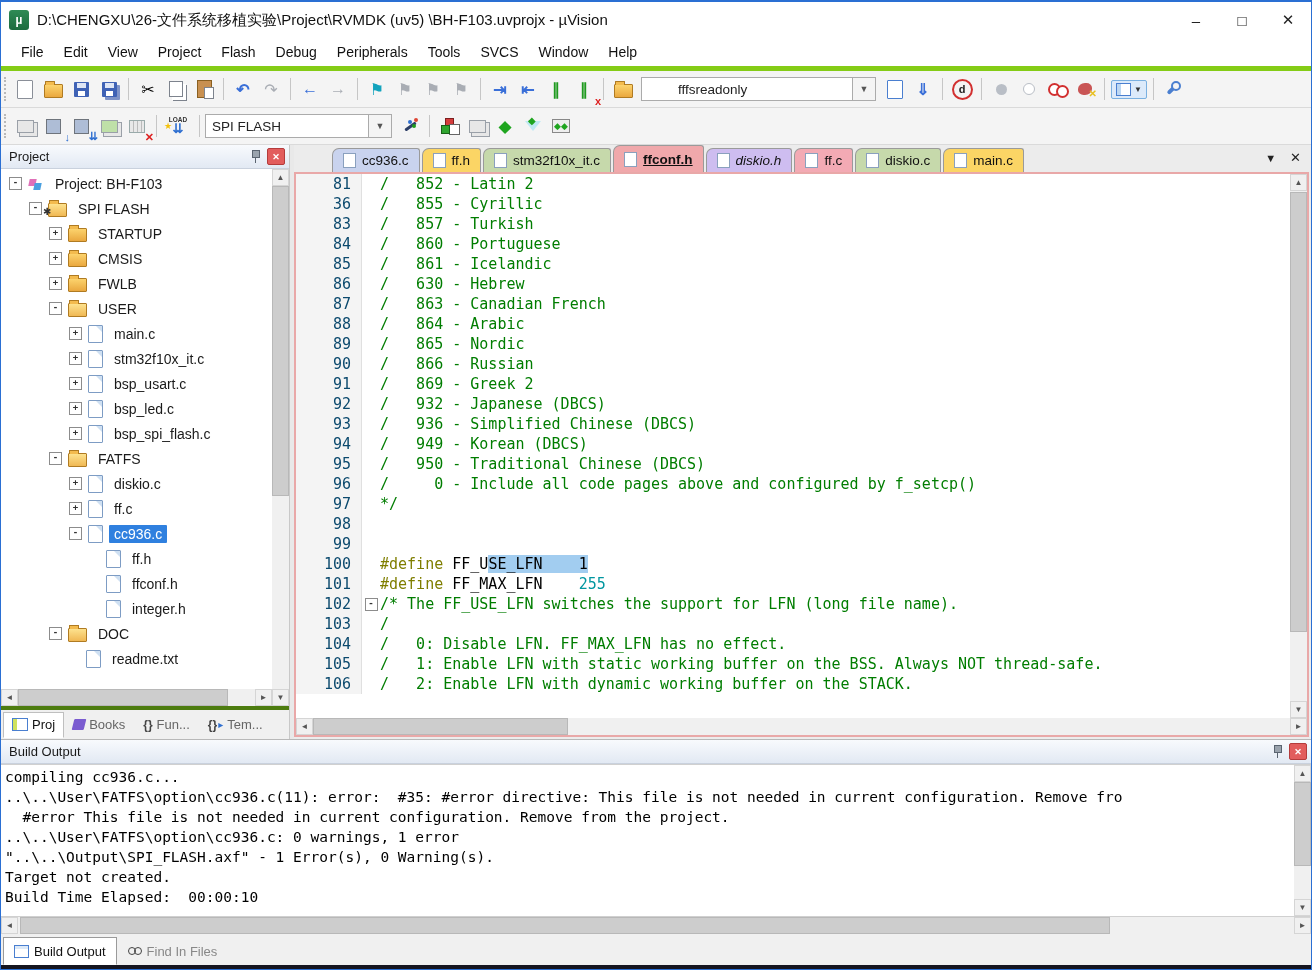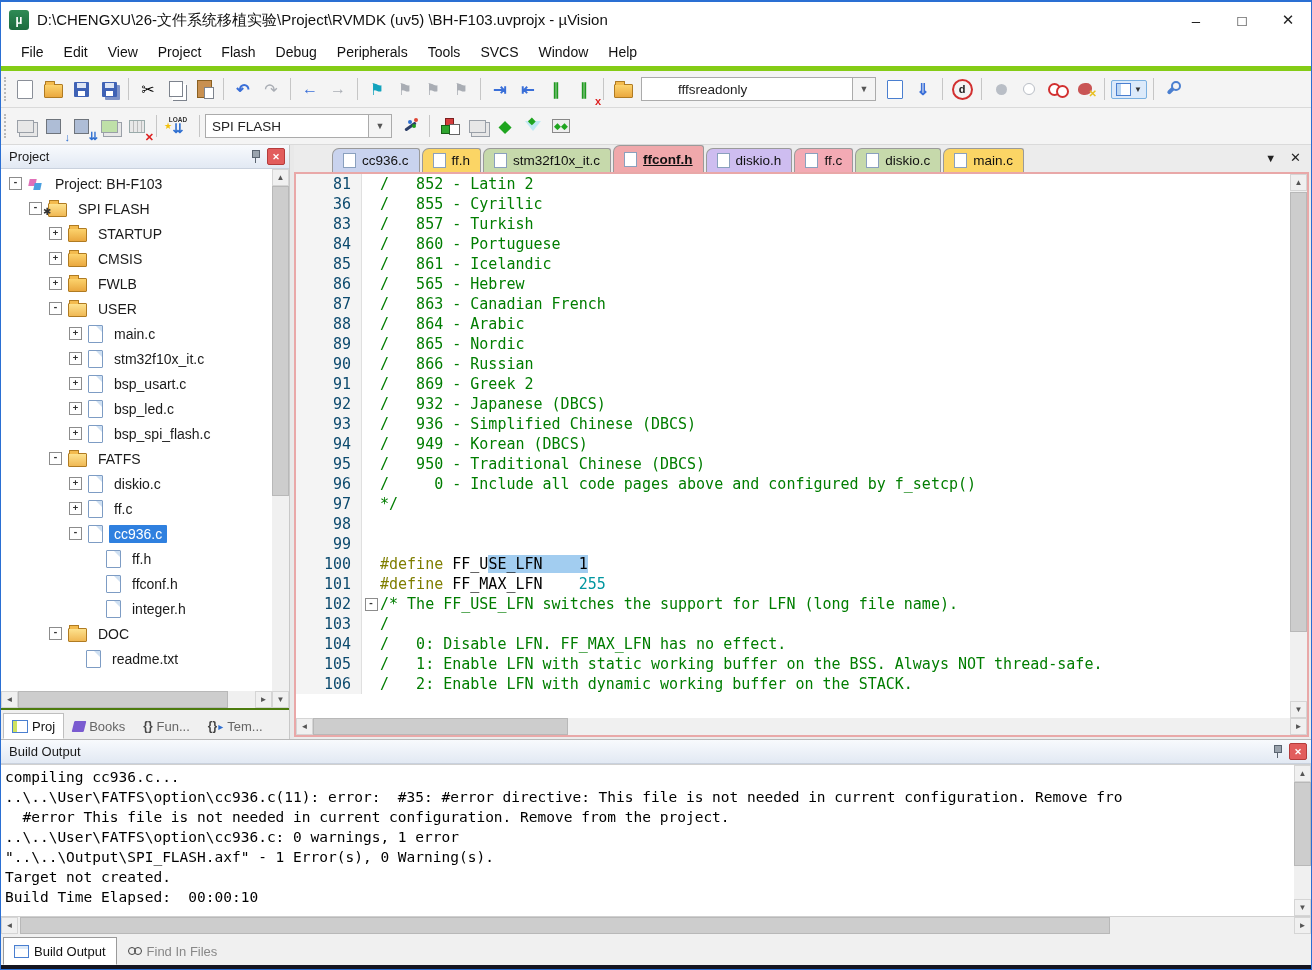--- a/index.html
+++ b/index.html
@@ -95,21 +95,21 @@
   .i-project{width:16px;height:14px;position:relative;}
   .i-project::before{content:"";position:absolute;left:1px;top:2px;width:7px;height:7px;background:#e070b8;transform:skewX(-12deg);}
   .i-project::after{content:"";position:absolute;left:6px;top:6px;width:7px;height:7px;background:#4aa0e0;transform:skewX(-12deg);}
   
   .sb-btn{width:17px;height:17px;background:#f0f0f0;border:1px solid #d5d5d5;display:flex;align-items:center;justify-content:center;font-size:8px;color:#555;box-sizing:border-box;flex:0 0 auto;}
   .vsb{position:absolute;top:0;right:0;bottom:0;width:17px;background:#f0f0f0;}
   .vsb .thumb{position:absolute;left:0;width:17px;background:#cdcdcd;border:1px solid #b8b8b8;box-sizing:border-box;}
   .hsb-row{height:17px;display:flex;background:#f0f0f0;flex:0 0 auto;}
   .hsb-track{flex:1;position:relative;background:#f0f0f0;}
   .hsb-track .thumb{position:absolute;top:0;height:17px;background:#cdcdcd;border:1px solid #b8b8b8;box-sizing:border-box;}
-  .ptabs{height:29px;background:#f0f0f0;border-top:2px solid #4d7c0f;display:flex;align-items:flex-end;padding-left:2px;flex:0 0 auto;}
+  .ptabs{height:29px;background:#f0f0f0;border-top:4px solid #4d7c0f;display:flex;align-items:center;padding-left:2px;flex:0 0 auto;}
   .ptab{height:24px;display:flex;align-items:center;gap:4px;padding:0 8px;font-size:13px;color:#666;border:1px solid transparent;}
   .ptab.active{background:#fff;border-color:#bfbfbf;border-bottom-color:#fff;color:#111;}
   .ptab .tbl{width:14px;height:11px;border:1px solid #4a7fd0;background:linear-gradient(90deg,#cfe25f 0 4px,#fff 4px);}
   .ptab .book{width:12px;height:11px;background:#7a5bd0;transform:skewX(-14deg);border-radius:1px;}
   .ptab .brc{color:#444;font-weight:bold;font-size:12px;}
   .ptab .arrowb{color:#2f6fd0;font-size:10px;margin-left:-3px;}
   .split{width:4px;background:#e9e9e9;flex:0 0 auto;}
   
   .ed{flex:1 1 auto;display:flex;flex-direction:column;min-width:0;background:#ececec;}
   .tabbar{height:27px;display:flex;align-items:flex-end;padding-left:38px;background:#ececec;flex:0 0 auto;position:relative;}
@@ -465,21 +465,21 @@
               <span class="t">ff.h</span>
             </span>
             <span class="etab" style="background: rgb(198, 217, 171);">
               <span class="pg"></span>
               <span class="t">stm32f10x_it.c</span>
             </span>
             <span class="etab active" style="background: rgb(240, 168, 171);">
               <span class="pg"></span>
               <span class="t">ffconf.h</span>
             </span>
-            <span class="etab" style="background: rgb(206, 189, 240);">
+            <span class="etab" style="background: rgb(206, 189, 240); font-style: italic;">
               <span class="pg"></span>
               <span class="t">diskio.h</span>
             </span>
             <span class="etab" style="background: rgb(243, 170, 180);">
               <span class="pg"></span>
               <span class="t">ff.c</span>
             </span>
             <span class="etab" style="background: rgb(198, 217, 171);">
               <span class="pg"></span>
               <span class="t">diskio.c</span>
@@ -495,21 +495,21 @@
         </span>
       </div>
       <div class="eframe">
         <div class="codearea">
           <div class="code">
               <div class="code-row"><span class="gut">81</span><span class="fold"></span><span><span class="sc-c">/   852 - Latin 2</span></span></div>
               <div class="code-row"><span class="gut">36</span><span class="fold"></span><span><span class="sc-c">/   855 - Cyrillic</span></span></div>
               <div class="code-row"><span class="gut">83</span><span class="fold"></span><span><span class="sc-c">/   857 - Turkish</span></span></div>
               <div class="code-row"><span class="gut">84</span><span class="fold"></span><span><span class="sc-c">/   860 - Portuguese</span></span></div>
               <div class="code-row"><span class="gut">85</span><span class="fold"></span><span><span class="sc-c">/   861 - Icelandic</span></span></div>
-              <div class="code-row"><span class="gut">86</span><span class="fold"></span><span><span class="sc-c">/   565 - Hebrew</span></span></div>
+              <div class="code-row"><span class="gut">86</span><span class="fold"></span><span><span class="sc-c">/   630 - Hebrew</span></span></div>
               <div class="code-row"><span class="gut">87</span><span class="fold"></span><span><span class="sc-c">/   863 - Canadian French</span></span></div>
               <div class="code-row"><span class="gut">88</span><span class="fold"></span><span><span class="sc-c">/   864 - Arabic</span></span></div>
               <div class="code-row"><span class="gut">89</span><span class="fold"></span><span><span class="sc-c">/   865 - Nordic</span></span></div>
               <div class="code-row"><span class="gut">90</span><span class="fold"></span><span><span class="sc-c">/   866 - Russian</span></span></div>
               <div class="code-row"><span class="gut">91</span><span class="fold"></span><span><span class="sc-c">/   869 - Greek 2</span></span></div>
               <div class="code-row"><span class="gut">92</span><span class="fold"></span><span><span class="sc-c">/   932 - Japanese (DBCS)</span></span></div>
               <div class="code-row"><span class="gut">93</span><span class="fold"></span><span><span class="sc-c">/   936 - Simplified Chinese (DBCS)</span></span></div>
               <div class="code-row"><span class="gut">94</span><span class="fold"></span><span><span class="sc-c">/   949 - Korean (DBCS)</span></span></div>
               <div class="code-row"><span class="gut">95</span><span class="fold"></span><span><span class="sc-c">/   950 - Traditional Chinese (DBCS)</span></span></div>
               <div class="code-row"><span class="gut">96</span><span class="fold"></span><span><span class="sc-c">/     0 - Include all code pages above and configured by f_setcp()</span></span></div>

